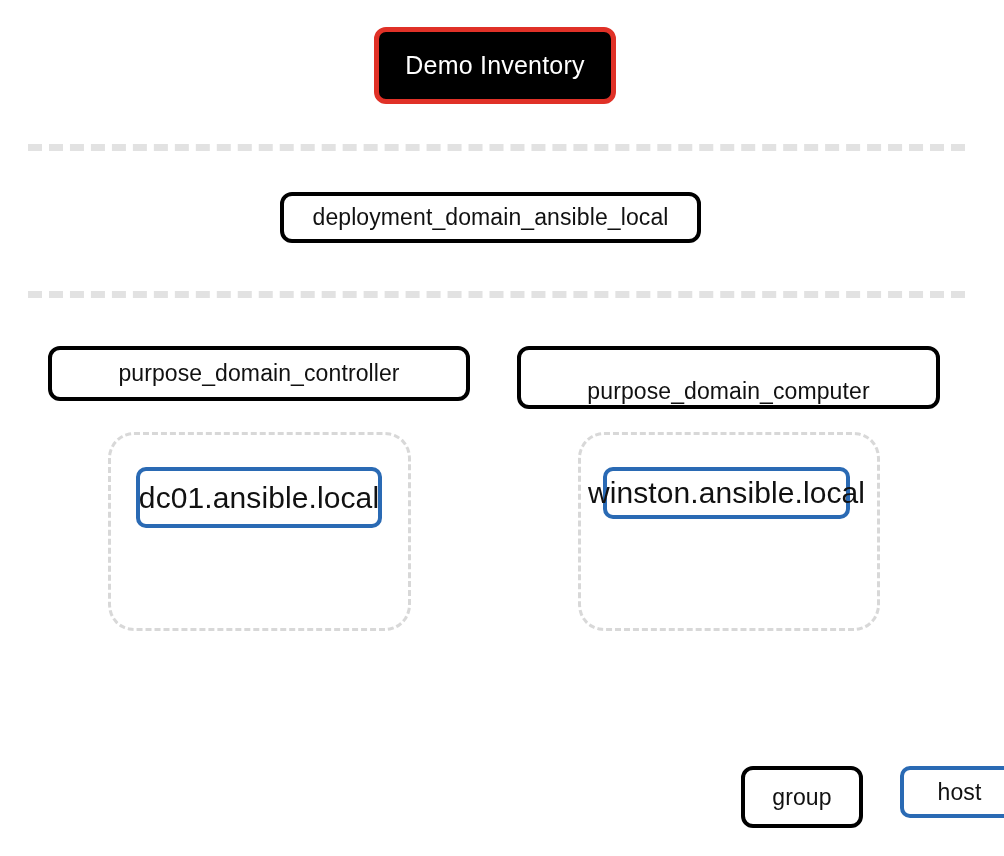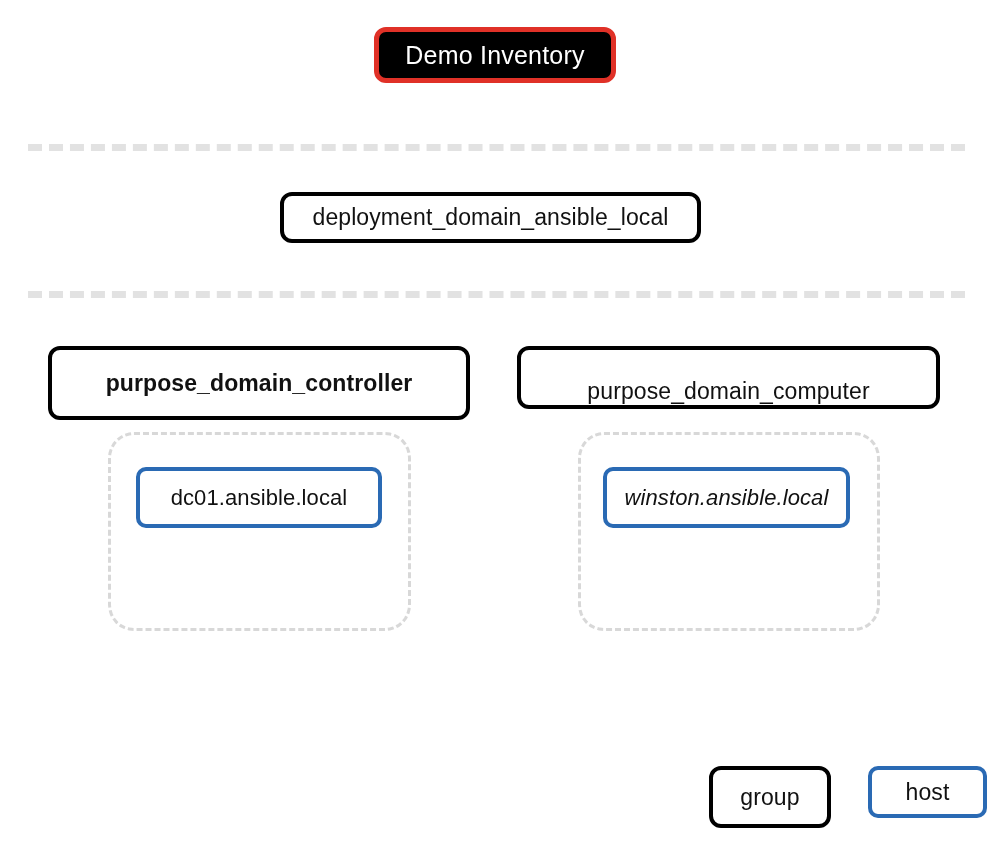--- a/index.html
+++ b/index.html
@@ -52,27 +52,28 @@
     font-size: 23px;
     letter-spacing: 0.1px;
   }
 
   
   .node--host {
     color: #111111;
     border-color: #2a6ab4;
     border-width: 4px;
     border-radius: 10px;
-    font-size: 22px;
+    font-size: 30px;
     letter-spacing: 0.1px;
   }
 
   
   .node--legend {
     font-size: 23px;
+    margin-left: 32px;
   }
 
   
   .host-container {
     position: absolute;
     box-sizing: border-box;
     border: 3px dashed #d8d8d8;
     border-radius: 26px;
     background: transparent;
   }
@@ -82,49 +83,49 @@
     position: absolute;
     height: 0;
     border-top: 7px dashed #e2e2e2;
   }
 </style>
 </head>
 <body>
 
 <div id="canvas">
 
-  <div class="node node--root" style="left:374px; top:27px; width:242px; height:56px;">
+  <div class="node node--root" style="left:374px; top:27px; width:242px; height:77px;">
     <span>Demo Inventory</span>
   </div>
 
   <div class="separator" style="left:28px; top:144px; width:937px;"></div>
 
   <div class="node node--group" style="left:280px; top:192px; width:421px; height:51px;">
     <span>deployment_domain_ansible_local</span>
   </div>
 
   <div class="separator" style="left:28px; top:291px; width:937px;"></div>
 
-  <div class="node node--group" style="left:48px; top:346px; width:422px; height:74px;font-weight:bold;">
+  <div class="node node--group" style="left:48px; top:346px; width:422px; height:55px;">
     <span>purpose_domain_controller</span>
   </div>
 
   <div class="node node--group" style="left:517px; top:346px; width:423px; height:63px;align-items:flex-end;">
     <span>purpose_domain_computer</span>
   </div>
 
   <div class="host-container" style="left:108px; top:432px; width:303px; height:199px;"></div>
 
   <div class="node node--host" style="left:136px; top:467px; width:246px; height:61px;">
     <span>dc01.ansible.local</span>
   </div>
 
   <div class="host-container" style="left:578px; top:432px; width:302px; height:199px;"></div>
 
-  <div class="node node--host" style="left:603px; top:467px; width:247px; height:61px;font-style:italic;">
+  <div class="node node--host" style="left:603px; top:467px; width:247px; height:52px;">
     <span>winston.ansible.local</span>
   </div>
 
 
   <div class="node node--group node--legend" style="left:709px; top:766px; width:122px; height:62px;">
     <span>group</span>
   </div>
 
   <div class="node node--host node--legend" style="left:868px; top:766px; width:119px; height:52px;">
     <span>host</span>

